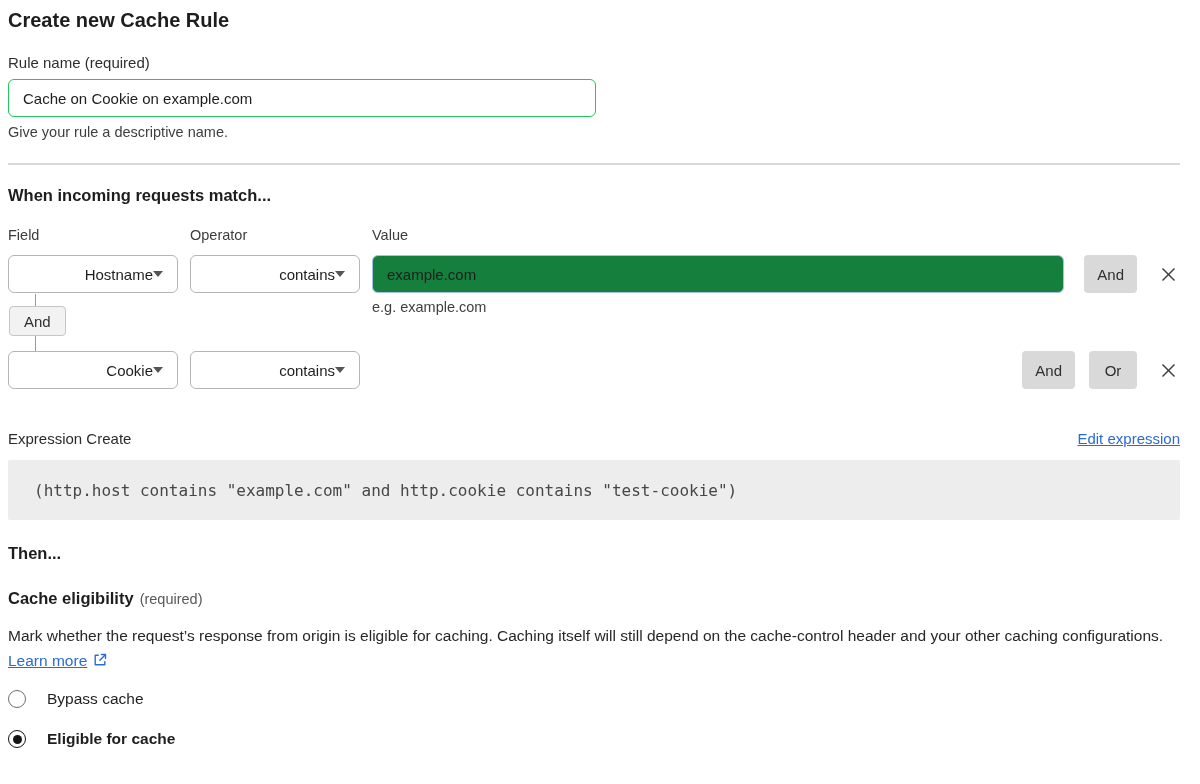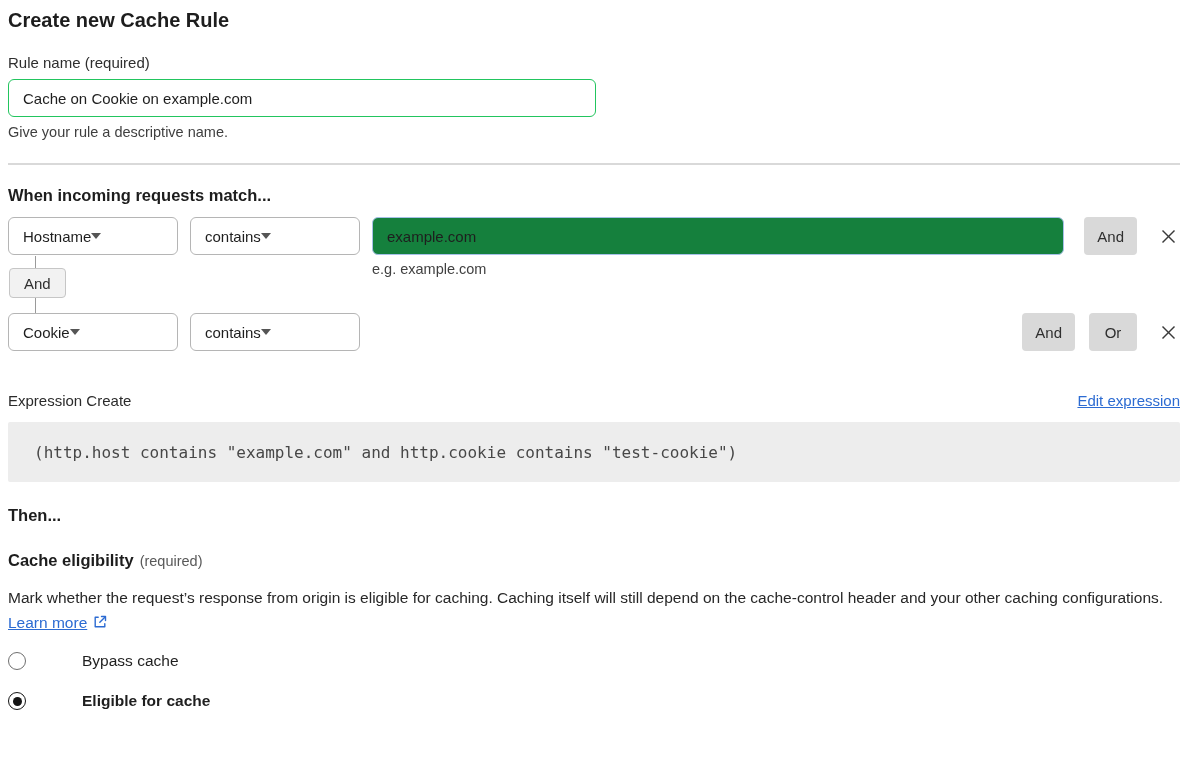--- a/index.html
+++ b/index.html
@@ -26,21 +26,21 @@
   .divider { border: none; border-top: 2px solid #d9d9d9; margin-top: 23px; }
 
   h2.section-heading { margin-top: 20px; font-size: 16.5px; font-weight: 700; color: #1d1d1d; line-height: 20px; }
 
   .col-labels { display: flex; gap: 12px; margin-top: 22px; font-size: 14.5px; color: #3c3c3c; line-height: 16px; }
   .col-labels .w-select { width: 170px; }
 
   .cond-row { display: flex; gap: 12px; margin-top: 12px; align-items: flex-start; }
   .select {
     width: 170px; height: 38px; border: 1px solid #b5b5b5; border-radius: 6px; background: #fff;
-    display: flex; align-items: center; justify-content: flex-start;
+    display: flex; align-items: center; justify-content: flex-end;
     padding: 0 14px; font-size: 15px; color: #1e1e1e; cursor: pointer;
   }
   .caret { width: 0; height: 0; border-left: 5px solid transparent; border-right: 5px solid transparent; border-top: 6px solid #555; }
 
   .value-col { display: flex; flex-direction: column; }
   .value-col.v1 { width: 692px; }
   .value-col.v2 { width: 627px; }
   .value-input.highlighted { background: #15803d; border-color: #a6c0e8; }
   .hint { margin-top: 6px; font-size: 14.5px; color: #414141; line-height: 16px; }
 
@@ -73,21 +73,21 @@
   h2.then-heading { margin-top: 24px; font-size: 16.5px; font-weight: 700; color: #1d1d1d; }
 
   .elig-heading { margin-top: 26px; font-size: 16.5px; line-height: 19px; }
   .elig-heading .bold { font-weight: 700; color: #1d1d1d; }
   .elig-heading .req { font-size: 14.5px; color: #595959; margin-left: 6px; font-weight: 400; }
 
   .desc { margin-top: 14px; font-size: 15.5px; line-height: 25px; color: #272727; max-width: 1160px; }
   .desc a.link { font-size: 15.5px; }
   .ext-icon { vertical-align: -2px; margin-left: 5px; }
 
-  .radio-row { display: flex; align-items: center; margin-top: 22px; cursor: pointer; gap: 35px; }
+  .radio-row { display: flex; align-items: center; margin-top: 22px; cursor: pointer; }
   .radio-row.first { margin-top: 17px; }
   .radio {
     width: 18px; height: 18px; border-radius: 50%; border: 1.5px solid #6f6f6f; background: #fff;
     display: inline-flex; align-items: center; justify-content: center; flex: none;
   }
   .radio.selected { border-color: #141414; }
   .radio .dot { width: 9px; height: 9px; border-radius: 50%; background: #141414; }
   .radio-label { margin-left: 21px; font-size: 15.5px; color: #1f1f1f; }
   .radio-label.bold { font-weight: 700; }
 </style>
@@ -101,20 +101,25 @@
   <div>
     <label class="field-label">Rule name (required)</label>
     <input class="text-input rule-name-input" value="Cache on Cookie on example.com" style="">
     <div class="help-text">Give your rule a descriptive name.</div>
   </div>
 
   <hr class="divider">
 
   <h2 class="section-heading">When incoming requests match...</h2>
 
+  <div class="col-labels">
+    <div class="w-select">Field</div>
+    <div class="w-select">Operator</div>
+    <div>Value</div>
+  </div>
 
   <div class="cond-row">
     <div class="select">
       <span>Hostname</span>
       <span class="caret"></span>
     </div>
     <div class="select">
       <span>contains</span>
       <span class="caret"></span>
     </div>

